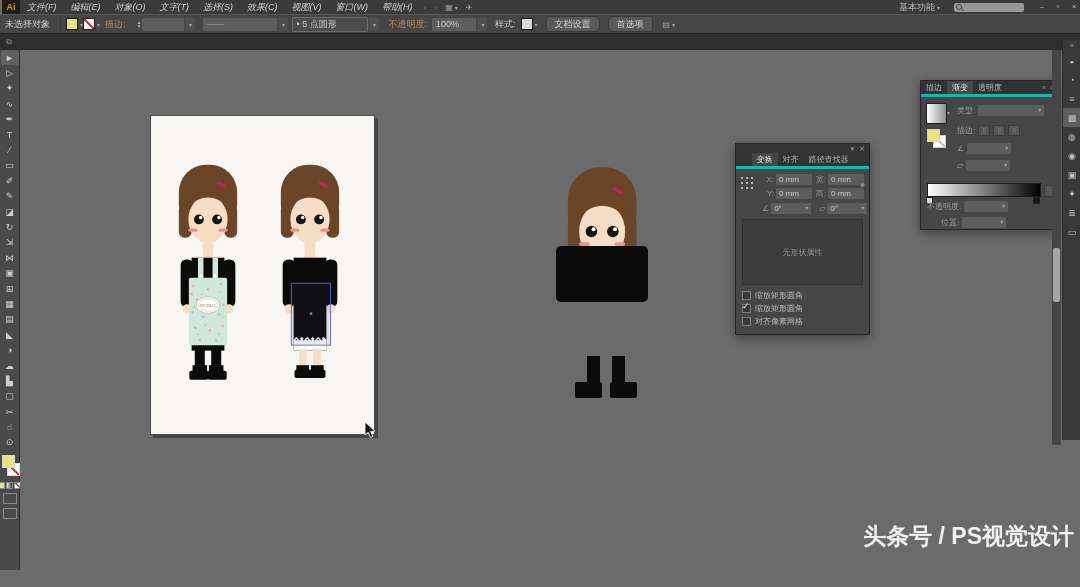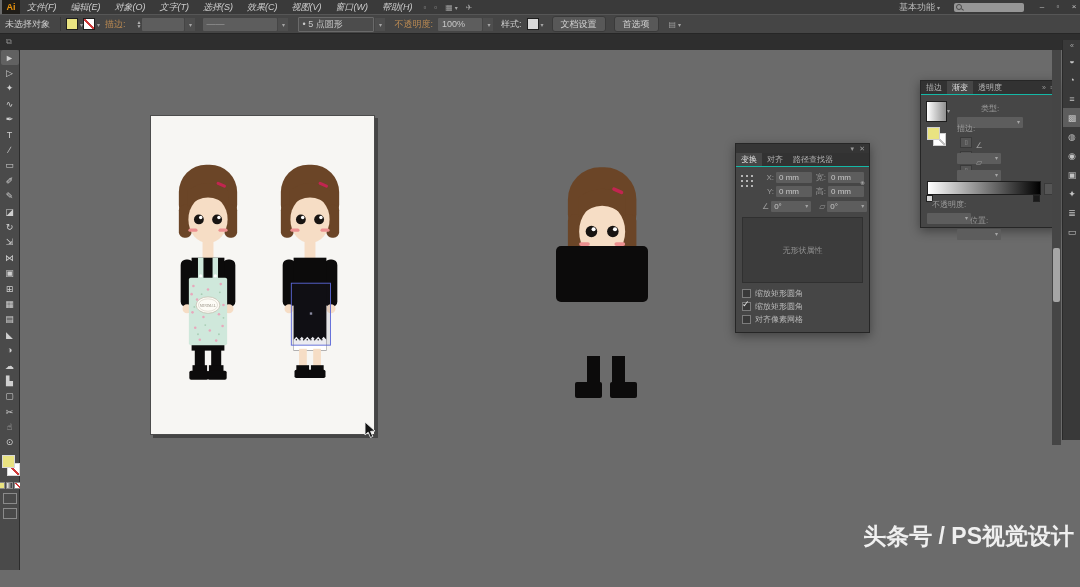--- a/index.html
+++ b/index.html
@@ -67,21 +67,21 @@
   
   .canvas{position:absolute;left:20px;top:50px;width:1060px;height:520px;background:var(--canvas);}
   .artboard{position:absolute;left:150px;top:115px;width:225px;height:320px;background:var(--artboard);
             border:1px solid #4c4c4c;box-sizing:border-box;box-shadow:3px 3px 0 rgba(25,25,25,.45);}
   .figure{position:absolute;}
   
   .panel{position:absolute;background:var(--panel);border:1px solid #262626;font-size:8px;
          color:var(--text);box-shadow:0 3px 10px rgba(0,0,0,.4);}
   .pdrag{height:9px;background:#353535;display:flex;justify-content:flex-end;align-items:center;
          gap:5px;padding:0 4px;color:#9a9a9a;font-size:7px;}
-  .ptabs{display:flex;align-items:center;height:13px;background:#323232;border-bottom:1px solid #14b8a6;}
+  .ptabs{display:flex;align-items:center;height:13px;background:#323232;border-bottom:3px solid #14b8a6;justify-content:center;}
   .ptab2{padding:0 5px;height:13px;line-height:13px;background:#323232;color:#b2b2b2;white-space:nowrap;}
   .ptab2.active{background:var(--panel);color:#e0e0e0;}
   .ptabs .right{margin-left:auto;margin-right:4px;color:#9a9a9a;display:flex;gap:4px;font-size:7px;}
   .pfield{background:var(--field);height:11px;line-height:11px;border-radius:1px;padding:0 3px;
           color:var(--field-text);display:inline-flex;align-items:center;justify-content:space-between;}
   .plabel{color:var(--text-dim);}
   
   .float-sw{left:763px;top:95px;width:152px;}
   .sw-search{margin:3px 4px;height:13px;background:#9b9b9b;border-radius:2px;position:relative;}
   .sw-search .lens{position:absolute;left:3px;top:3px;width:5px;height:5px;border:1px solid #474747;border-radius:50%;}
@@ -107,21 +107,21 @@
   
   .grad{left:920px;top:80px;width:137px;}
   .gbody{position:relative;padding:4px;height:124px;}
   .gthumb{position:absolute;left:5px;top:6px;width:19px;height:19px;border:1px solid #1d1d1d;
           background:linear-gradient(to right,#ffffff,#8f8f8f);}
   .gthumb-dd{position:absolute;left:26px;top:12px;font-size:6px;color:#a0a0a0;}
   .gfs-fill{position:absolute;left:6px;top:32px;width:11px;height:11px;background:var(--fill-yellow);
             border:1px solid #cfcfcf;z-index:2;}
   .gfs-stroke{position:absolute;left:12px;top:38px;width:11px;height:11px;border:1px solid #cfcfcf;
             background:linear-gradient(45deg,#fff 42%,#c0c0c0 42%,#c0c0c0 58%,#fff 58%);}
-  .grow{position:absolute;display:flex;align-items:center;gap:3px;flex-direction:column;}
+  .grow{position:absolute;display:flex;align-items:center;gap:3px;}
   .gbtn{width:12px;height:11px;background:#555;border:1px solid #3a3a3a;box-sizing:border-box;
         color:#9a9a9a;font-size:6px;text-align:center;line-height:9px;}
   .ramp{position:absolute;left:6px;top:86px;width:112px;height:12px;border:1px solid #1d1d1d;
         background:linear-gradient(to right,#ffffff,#000000);}
   .rampbtn{position:absolute;left:123px;top:88px;width:9px;height:10px;background:#555;
         border:1px solid #3a3a3a;}
   .stop{position:absolute;width:5px;height:5px;background:#d8d8d8;border:1px solid #222;top:100px;}
   
   .dock{position:absolute;left:1062px;top:40px;width:18px;height:400px;background:#393939;
         border-left:1px solid #2a2a2a;display:flex;flex-direction:column;align-items:center;}
@@ -235,21 +235,21 @@
     <span class="ob-field" style="width:34px"></span>
       <span class="ob-dd">
         <span class="dd">▾</span>
       </span>
     <span class="ob-field" style="width:66px;margin-left:8px">
         <span style="color:#9a9a9a">——</span>
       </span>
       <span class="ob-dd">
         <span class="dd">▾</span>
       </span>
-    <span class="ob-field" style="width:66px;margin-left:10px;border:1px solid #6a6a6a;background:#4c4c4c">• 5 点圆形</span>
+    <span class="ob-field" style="width:66px;margin-left:4px;border:1px solid #6a6a6a;background:#4c4c4c">• 5 点圆形</span>
       <span class="ob-dd">
         <span class="dd">▾</span>
       </span>
     <span class="ob-label ob-orange" style="margin-left:10px">不透明度:</span>
     <span class="ob-field" style="width:36px">100%</span>
       <span class="ob-dd">
         <span class="dd">▾</span>
       </span>
     <span class="ob-label" style="margin-left:8px">样式:</span>
     <span class="swatch-mini" style="background:#d8d8d8"></span>
@@ -575,21 +575,21 @@
       <div class="rampbtn"></div>
       <span class="stop" style="left:5px"></span>
       <span class="stop" style="left:112px;background:#1a1a1a"></span>
       <div class="grow" style="left:6px;top:104px">
         <span class="plabel">不透明度:</span>
         <span class="pfield" style="width:38px">
             <span></span>
             <span class="dd">▾</span>
           </span>
       </div>
-      <div class="grow" style="left:36px;top:120px">
+      <div class="grow" style="left:20px;top:120px">
         <span class="plabel">位置:</span>
         <span class="pfield" style="width:38px">
             <span></span>
             <span class="dd">▾</span>
           </span>
       </div>
     </div>
   </div>
 
   <div class="dock">

